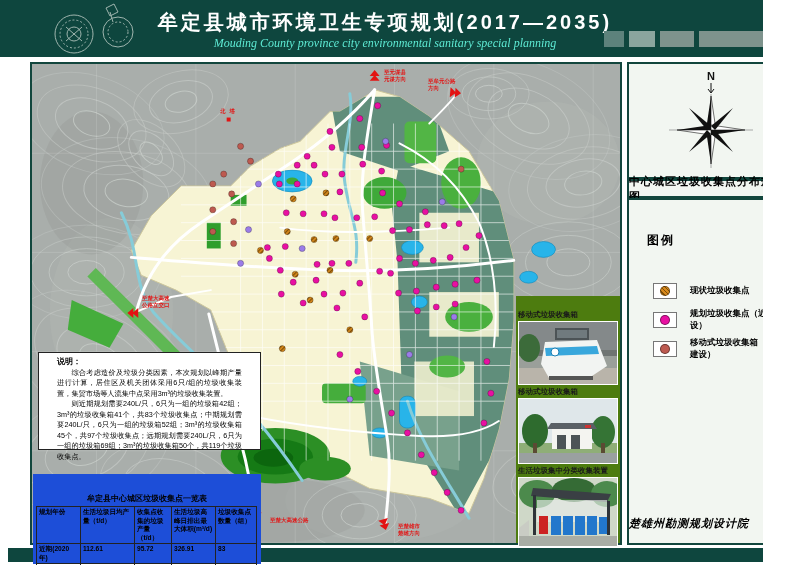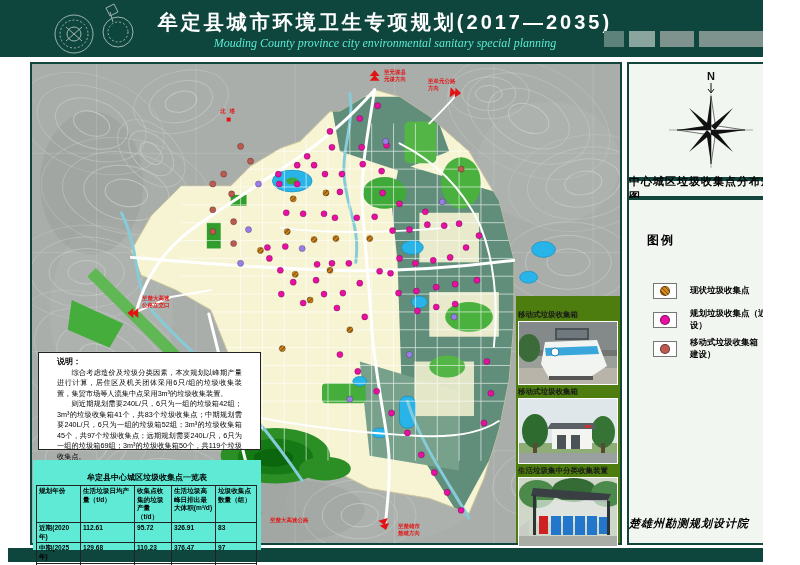--- a/index.html
+++ b/index.html
@@ -18,22 +18,22 @@
   #map-panel{position:absolute;left:30px;top:62px;width:592px;height:483px;
              border:2px solid #12463d;box-sizing:border-box;background:#a9aeab;}
   #map-svg{position:absolute;left:0;top:0;width:100%;height:100%;}
   .redlab{position:absolute;color:#e31313;font-size:5.5px;line-height:1.2;font-weight:bold;white-space:nowrap;z-index:6;}
   
   #notes-box{position:absolute;left:6px;top:288px;width:223px;height:98px;background:#ffffff;
              border:1px solid #222;box-sizing:border-box;padding:3px 18px;z-index:8;}
   #notes-box h4{margin:0 0 1px 0;font-size:8px;}
   #notes-box p{margin:0;font-size:7.2px;line-height:1.45;text-indent:2em;text-align:justify;}
   
-  #table-box{position:absolute;left:1px;top:396px;width:228px;height:90px;background:#5eead4;
-             box-sizing:border-box;padding-top:11px;z-index:8;}
+  #table-box{position:absolute;left:1px;top:410px;width:228px;height:90px;background:#1d4ed8;
+             box-sizing:border-box;padding-top:18px;z-index:8;}
   #table-box .tbl-title{text-align:center;font-size:8px;font-weight:bold;margin:1px 0 2px 0;}
   #sum-table{border-collapse:collapse;margin-left:3px;}
   #sum-table th,#sum-table td{border:1px solid #222;font-size:6.6px;padding:1px 2px;text-align:left;
              font-weight:bold;line-height:1.3;vertical-align:top;}
   #sum-table td{font-weight:bold;}
   
   #photo-col{position:absolute;left:484px;top:232px;width:104px;height:247px;background:#4d7c0f;
              box-sizing:border-box;padding:12px 2px;z-index:7;}
   .ph-cap{font-size:7.5px;font-weight:bold;color:#1a1a1a;margin:2px 0 1px 0;white-space:nowrap;}
   .photo{display:block;border:1px solid #fff;}

